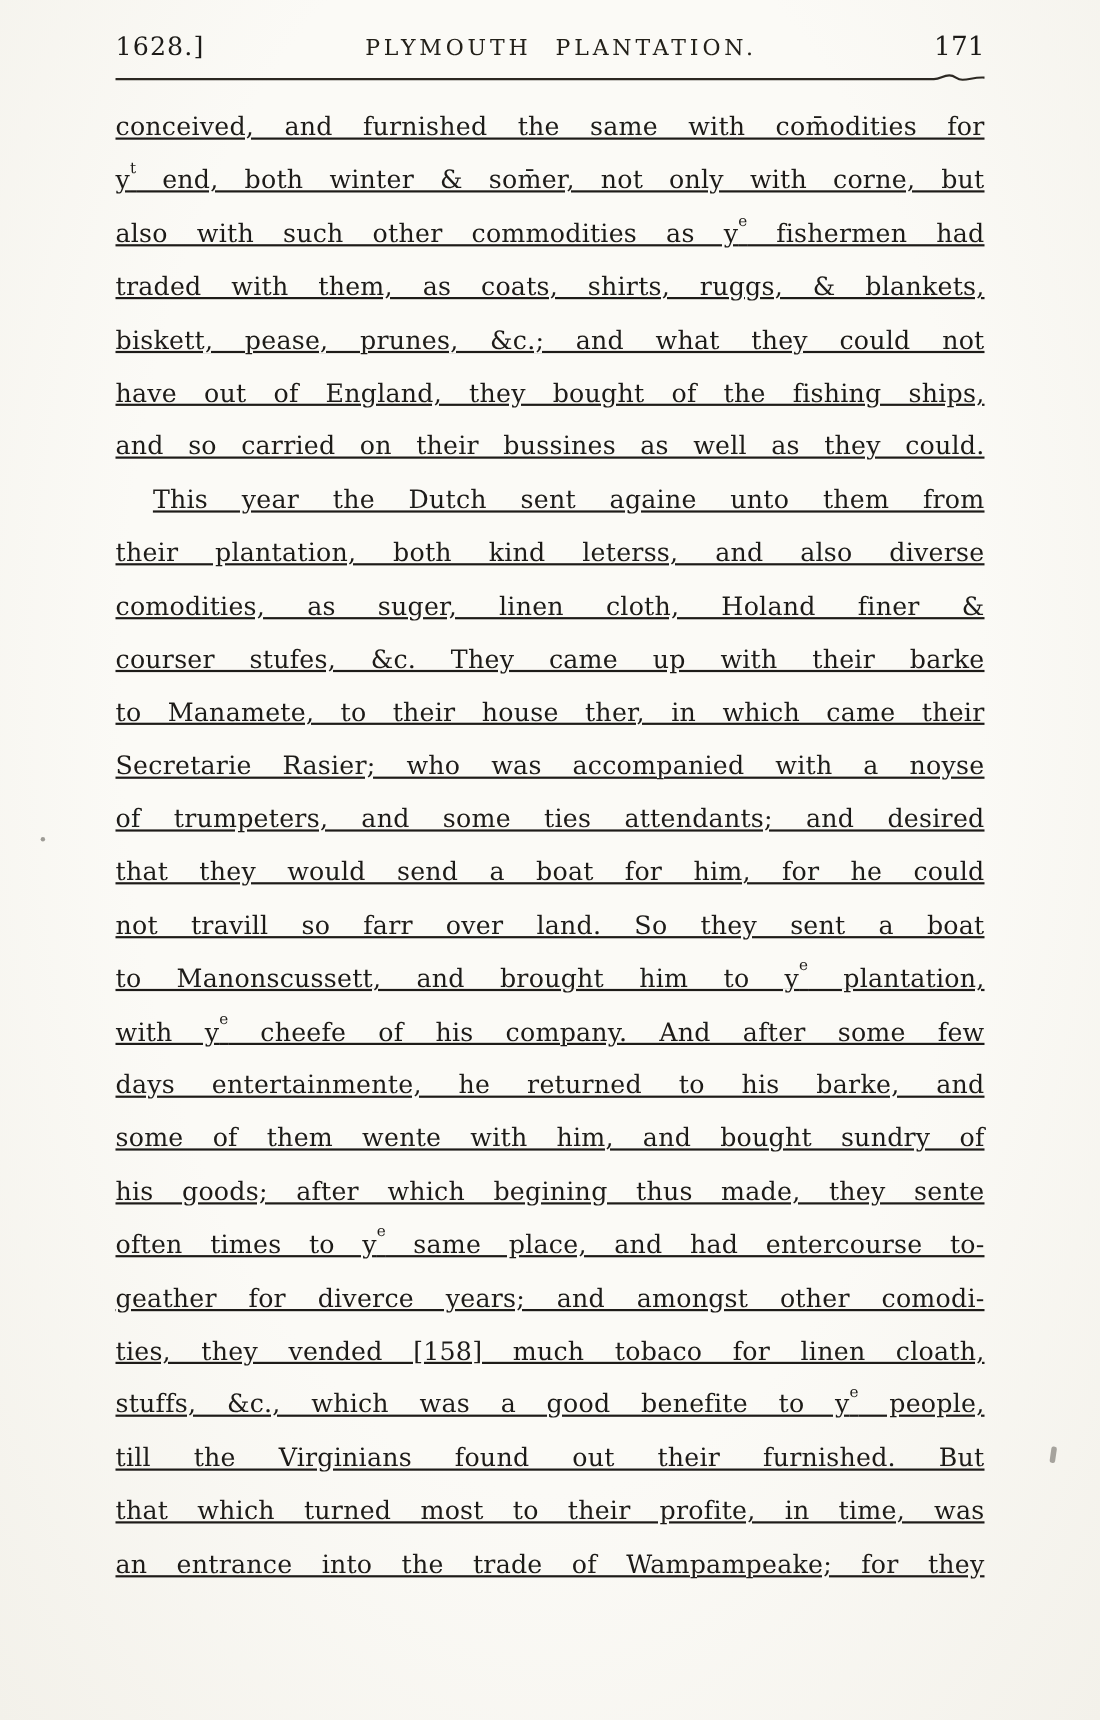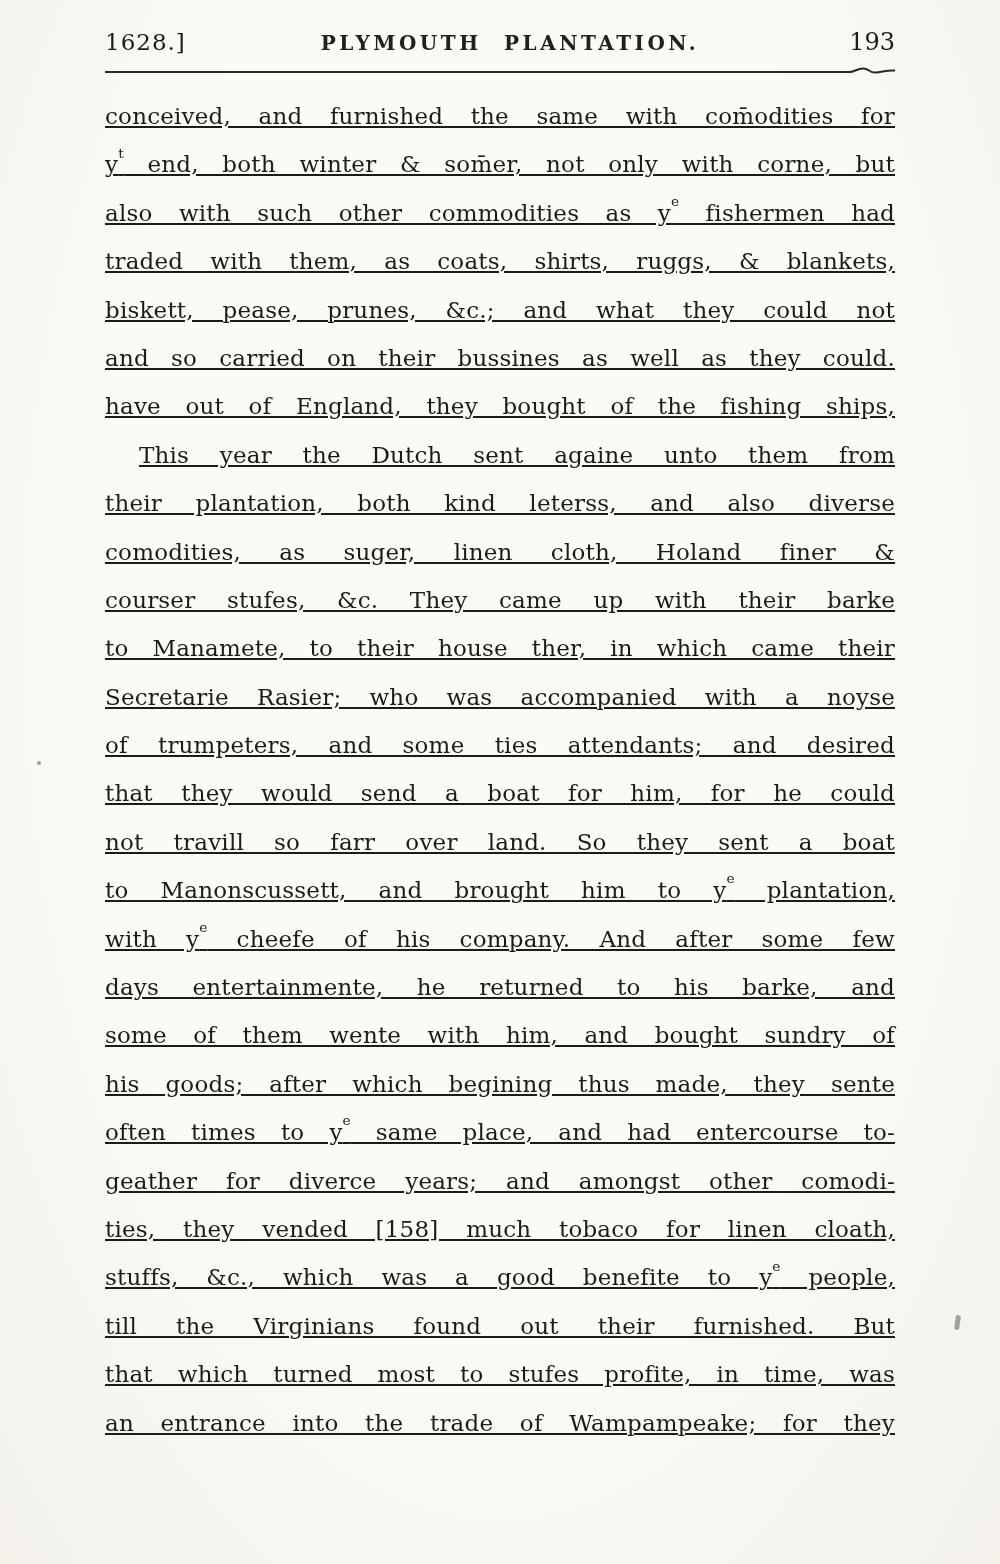--- a/index.html
+++ b/index.html
@@ -28,21 +28,21 @@
     grid-template-columns: 1fr auto 1fr;
     align-items: baseline;
     padding-top: 28px;
   }
   .h-year {
     font-size: 23px;
     letter-spacing: 1px;
   }
   .h-title {
     font-size: 20px;
-    font-weight: bold;
+    font-weight: normal;
     letter-spacing: 3.5px;
     word-spacing: 12px;
     color: #232019;
     text-align: right;
     margin-left: 20px;
   }
   .h-page {
     font-size: 24px;
     text-align: right;
   }
@@ -98,38 +98,38 @@
 </style>
 </head>
 <body>
 
 <div class="page">
   <div class="content">
 
     <div class="page-header">
       <span class="h-year">1628.]</span>
       <span class="h-title">PLYMOUTH PLANTATION.</span>
-      <span class="h-page">193</span>
+      <span class="h-page">171</span>
     </div>
 
     <div class="rule-wrap">
       <svg width="790" height="10" viewBox="0 0 790 10">
         <path d="M0 5 H744 c6 0 8 -3.5 14 -3.5 c6 0 6 4 12 4 c7 0 10 -2.5 20 -2" stroke="#2c2822" stroke-width="2" fill="none" stroke-linecap="round"></path>
       </svg>
     </div>
 
     <div class="page-body">
         <div class="paragraph">
           <div class="line">conceived, and furnished the same with com̄odities for</div>
           <div class="line">y<sup>t</sup> end, both winter &amp; som̄er, not only with corne, but</div>
           <div class="line">also with such other commodities as y<sup>e</sup> fishermen had</div>
           <div class="line">traded with them, as coats, shirts, ruggs, &amp; blankets,</div>
           <div class="line">biskett, pease, prunes, &amp;c.; and what they could not</div>
+          <div class="line">have out of England, they bought of the fishing ships,</div>
           <div class="line">and so carried on their bussines as well as they could.</div>
-          <div class="line">have out of England, they bought of the fishing ships,</div>
         </div>
         <div class="paragraph indent">
           <div class="line">This year the Dutch sent againe unto them from</div>
           <div class="line">their plantation, both kind leterss, and also diverse</div>
           <div class="line">comodities, as suger, linen cloth, Holand finer &amp;</div>
           <div class="line">courser stufes, &amp;c. They came up with their barke</div>
           <div class="line">to Manamete, to their house ther, in which came their</div>
           <div class="line">Secretarie Rasier; who was accompanied with a noyse</div>
           <div class="line">of trumpeters, and some ties attendants; and desired</div>
           <div class="line">that they would send a boat for him, for he could</div>
@@ -137,21 +137,21 @@
           <div class="line">to Manonscussett, and brought him to y<sup>e</sup> plantation,</div>
           <div class="line">with y<sup>e</sup> cheefe of his company. And after some few</div>
           <div class="line">days entertainmente, he returned to his barke, and</div>
           <div class="line">some of them wente with him, and bought sundry of</div>
           <div class="line">his goods; after which begining thus made, they sente</div>
           <div class="line">often times to y<sup>e</sup> same place, and had entercourse to-</div>
           <div class="line">geather for diverce years; and amongst other comodi-</div>
           <div class="line">ties, they vended [158] much tobaco for linen cloath,</div>
           <div class="line">stuffs, &amp;c., which was a good benefite to y<sup>e</sup> people,</div>
           <div class="line">till the Virginians found out their furnished. But</div>
-          <div class="line">that which turned most to stufes profite, in time, was</div>
+          <div class="line">that which turned most to their profite, in time, was</div>
           <div class="line">an entrance into the trade of Wampampeake; for they</div>
         </div>
       </div>
 
   </div>
 
   <div class="speck-left"></div>
   <div class="speck-right"></div>
 </div>
 

